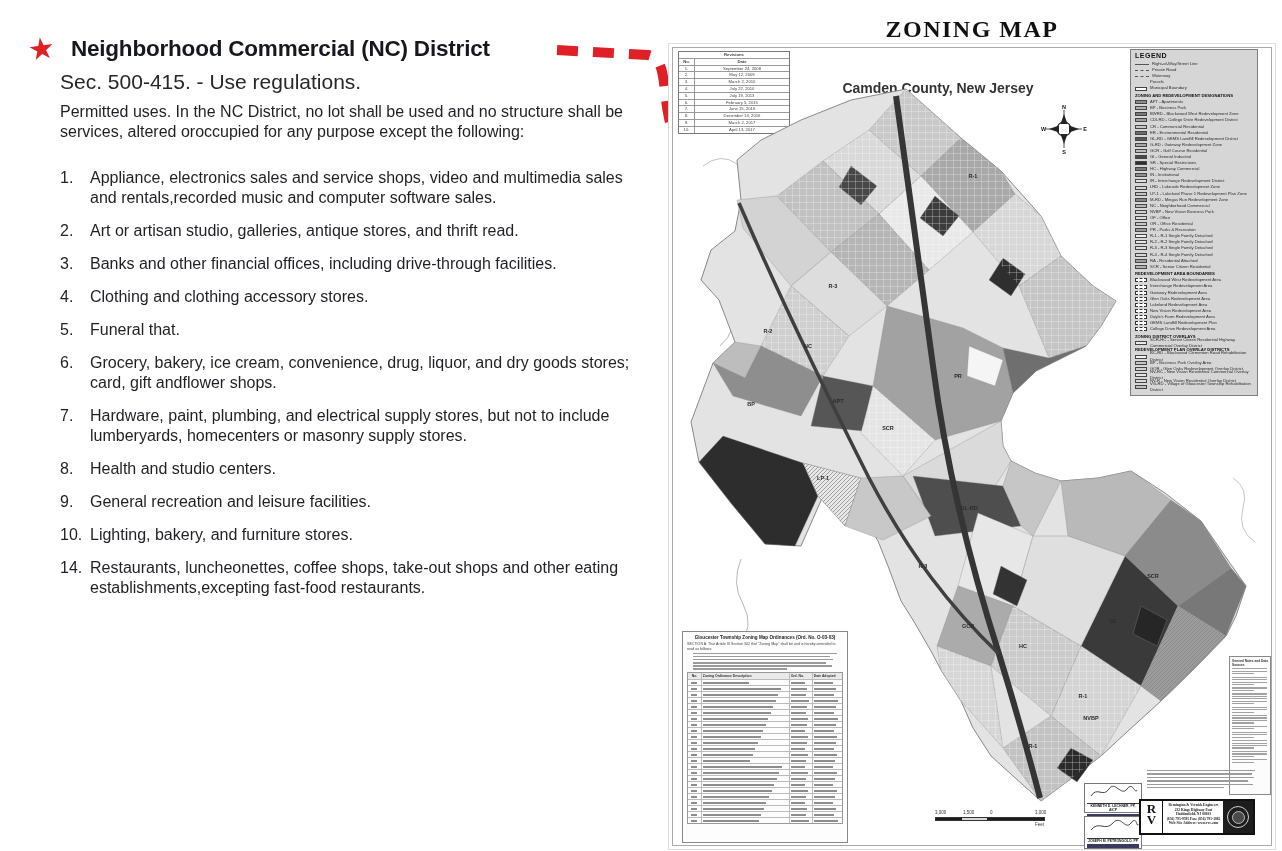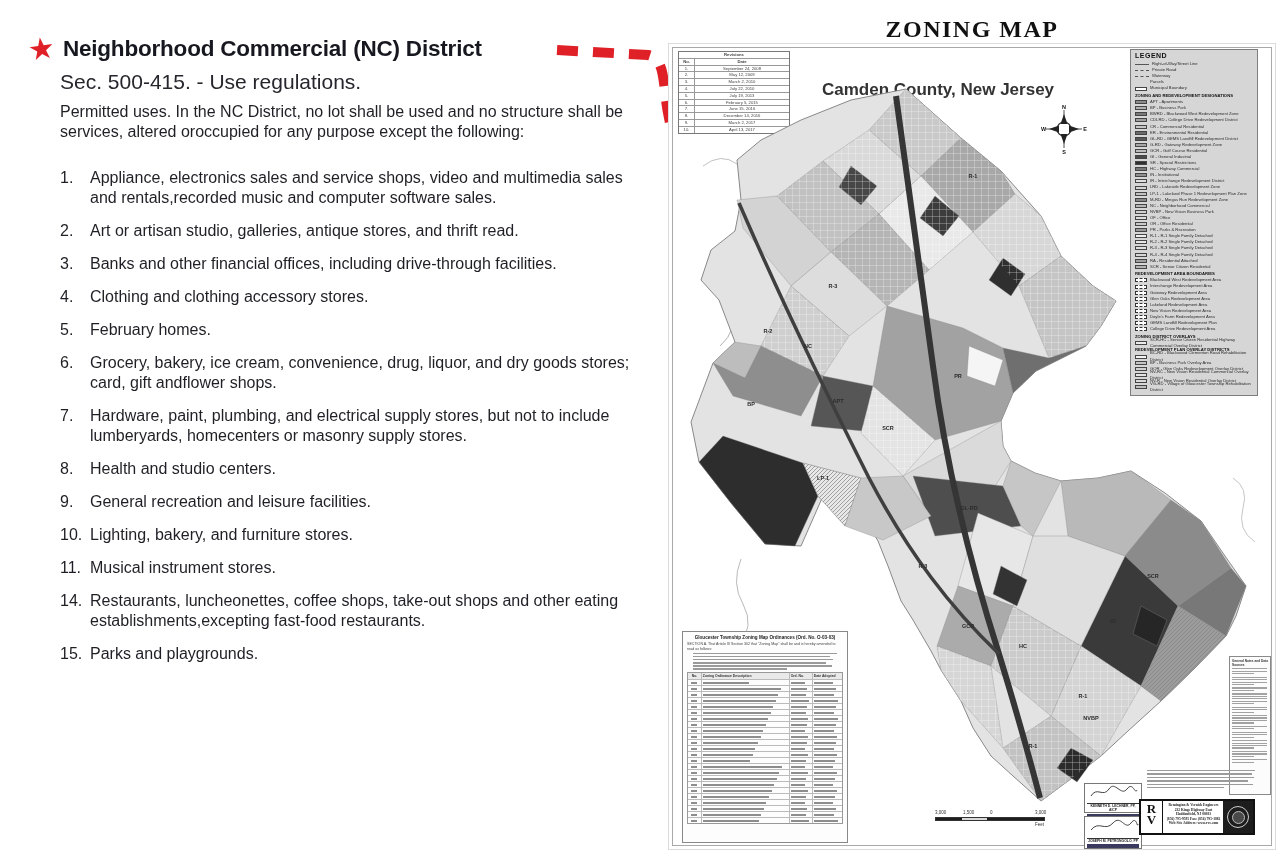--- a/index.html
+++ b/index.html
@@ -1,39 +1,39 @@
 <!DOCTYPE html>
 <html><head>
 <meta charset="utf-8">
 <style>
   * { margin:0; padding:0; box-sizing:border-box; }
   html,body { width:1282px; height:851px; background:#ffffff; overflow:hidden;
               font-family:"Liberation Sans", sans-serif; color:#1c1c22; }
   #title-row { position:absolute; left:28px; top:34px; display:flex; align-items:center; }
   #star { font-size:30px; color:#df2127; line-height:30px; transform:rotate(-8deg); margin-right:8px; }
-  #main-title { font-size:22.5px; font-weight:800; letter-spacing:-0.2px; color:#17171f; }
+  #main-title { font-size:22.5px; font-weight:800; letter-spacing:-0.2px; color:#17171f;margin-left:8px; }
   #subtitle { position:absolute; left:60px; top:70px; font-size:21px; font-weight:400; color:#26262c; }
   #intro { position:absolute; left:60px; top:102px; width:566px; font-size:16px; line-height:20px; color:#1f1f26; }
   #use-list { position:absolute; left:60px; top:168px; width:590px; display:flex; flex-direction:column; gap:13px; }
   .li-row { display:flex; font-size:16px; line-height:20px; color:#1f1f26; }
   .li-row .num { width:30px; flex:0 0 30px; }
   .li-row .txt { width:550px; }
 
   
   #arrow-svg { position:absolute; left:0; top:0; width:1282px; height:851px; pointer-events:none; }
 
   
   #zoning-map-title { position:absolute; left:672px; top:16px; width:600px; text-align:center;
       font-family:"Liberation Serif", serif; font-weight:700; font-size:24px; letter-spacing:1.5px; color:#111; }
   #map-panel { position:absolute; left:672px; top:47px; width:600px; height:799px;
       background:#ffffff; border:1.5px solid #a9a9a9; box-shadow:0 0 0 3px #fff, 0 0 0 4px #dcdcdc; }
   #twp-title { position:absolute; left:110px; top:4px; width:310px; text-align:center;
       font-size:23px; font-weight:700; color:#222; }
   #twp-sub { position:absolute; left:110px; top:32px; width:310px; text-align:center;
-      font-size:17px; font-weight:700; color:#333; }
+      font-size:14px; font-weight:700; color:#333; }
 
   
   #revisions { position:absolute; left:5px; top:3px; width:112px; border:0.5px solid #777;
       font-size:4.2px; line-height:5.8px; color:#444; background:#fff; }
   #revisions .rvrow { display:flex; border-top:0.5px solid #999; }
   #revisions .rvrow:first-child { border-top:none; }
   #revisions .c1 { width:16px; text-align:center; border-right:0.5px solid #999; }
   #revisions .c2 { flex:1; text-align:center; }
   #revisions .hdr { font-weight:700; text-align:center; }
 
@@ -132,21 +132,21 @@
     <div class="li-row">
       <span class="num">3.</span>
       <span class="txt">Banks and other financial offices, including drive-through facilities.</span>
     </div>
     <div class="li-row">
       <span class="num">4.</span>
       <span class="txt">Clothing and clothing accessory stores.</span>
     </div>
     <div class="li-row">
       <span class="num">5.</span>
-      <span class="txt">February homes.</span>
+      <span class="txt">Funeral that.</span>
     </div>
     <div class="li-row">
       <span class="num">6.</span>
       <span class="txt">Grocery, bakery, ice cream, convenience, drug, liquor, and dry goods stores; card, gift andflower shops.</span>
     </div>
     <div class="li-row">
       <span class="num">7.</span>
       <span class="txt">Hardware, paint, plumbing, and electrical supply stores, but not to include lumberyards, homecenters or masonry supply stores.</span>
     </div>
     <div class="li-row">
@@ -155,30 +155,22 @@
     </div>
     <div class="li-row">
       <span class="num">9.</span>
       <span class="txt">General recreation and leisure facilities.</span>
     </div>
     <div class="li-row">
       <span class="num">10.</span>
       <span class="txt">Lighting, bakery, and furniture stores.</span>
     </div>
     <div class="li-row">
-      <span class="num">11.</span>
-      <span class="txt">Musical instrument stores.</span>
-    </div>
-    <div class="li-row">
       <span class="num">14.</span>
       <span class="txt">Restaurants, luncheonettes, coffee shops, take-out shops and other eating establishments,excepting fast-food restaurants.</span>
-    </div>
-    <div class="li-row">
-      <span class="num">15.</span>
-      <span class="txt">Parks and playgrounds.</span>
     </div>
   </div>
 
 <svg id="arrow-svg" viewBox="0 0 1282 851">
   <defs>
     <marker id="ah" markerWidth="4" markerHeight="4" viewBox="0 0 10 10" refX="1" refY="5" orient="auto">
       <path d="M0,0 L10,5 L0,10 Z" fill="#df2127"></path>
     </marker>
   </defs>
   <path d="M557,50 L648,55 C667,59 662,86 669,118 C680,170 690,216 703,262

